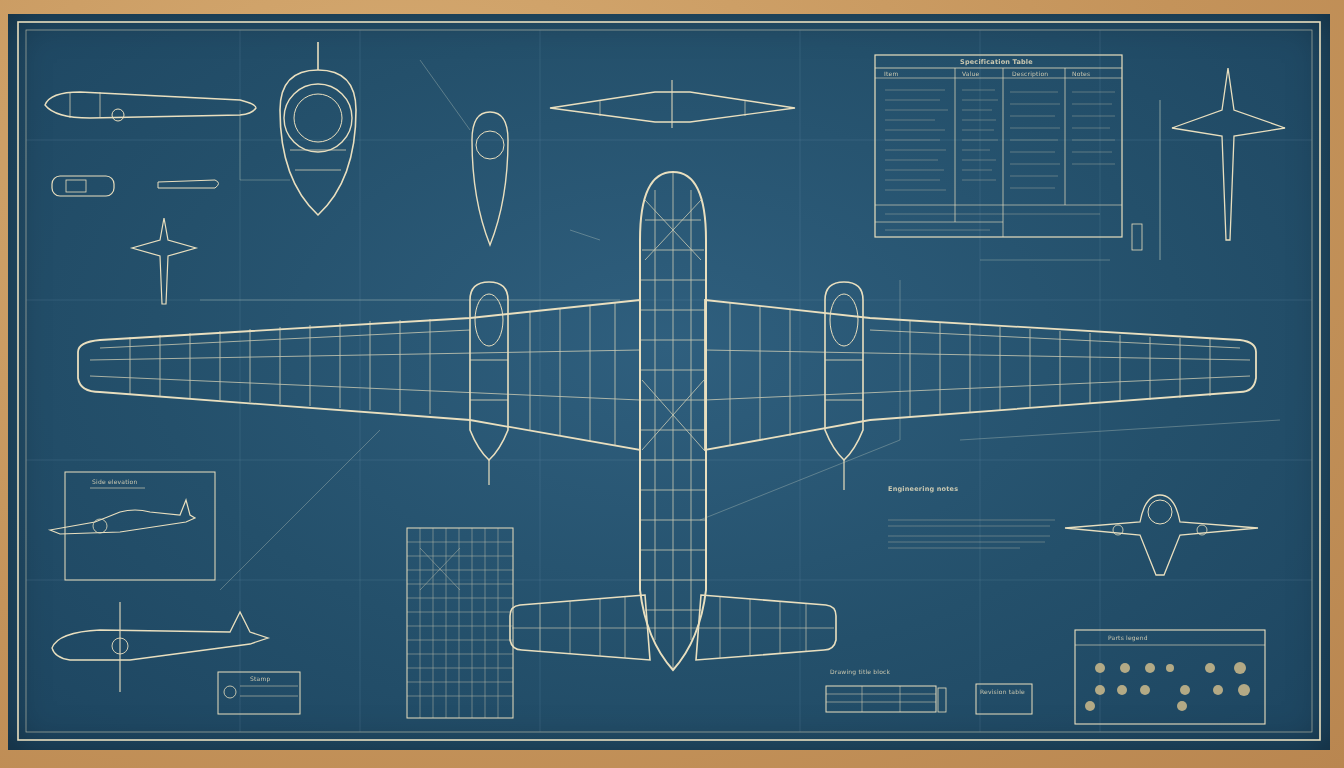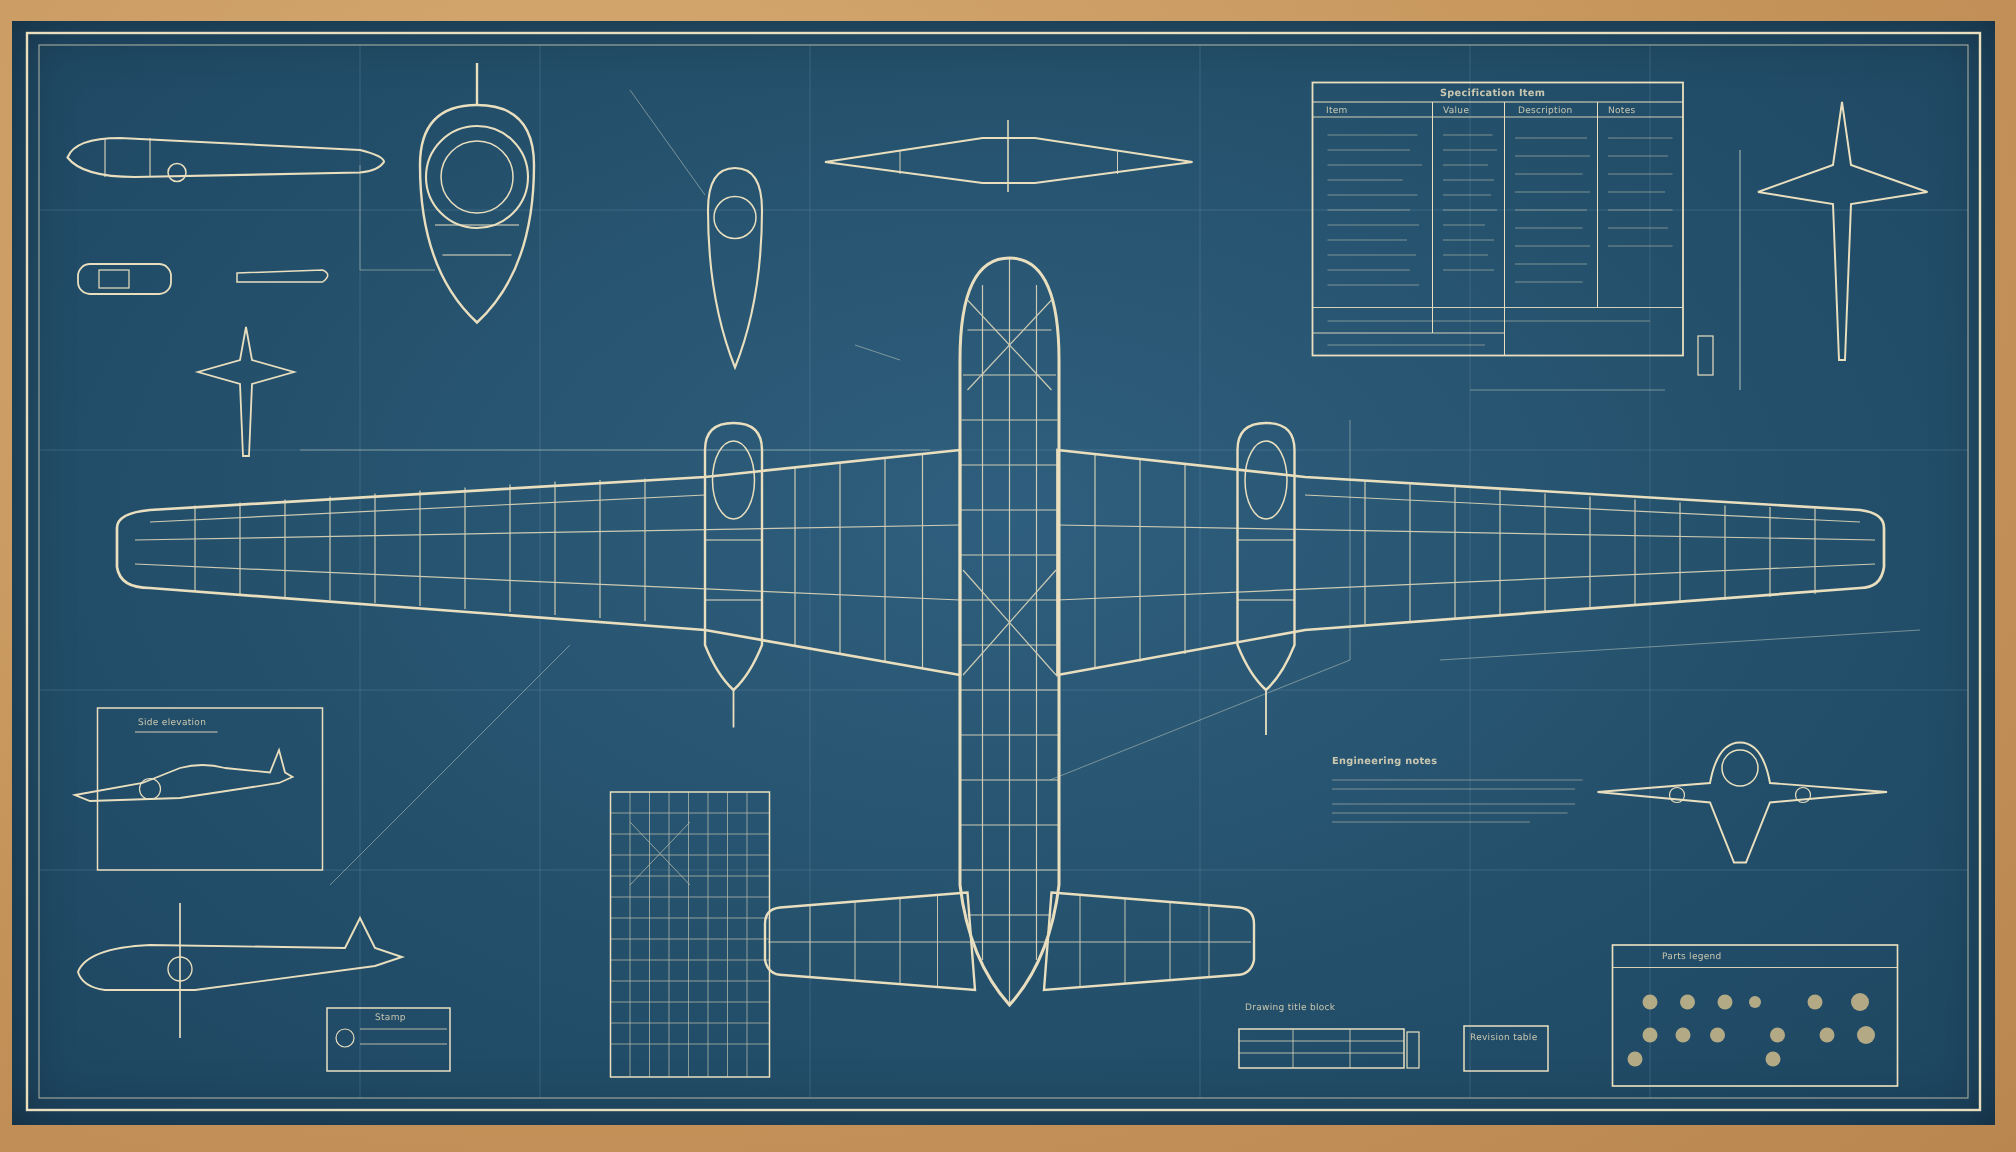--- a/index.html
+++ b/index.html
@@ -331,24 +331,24 @@
   </g>
 
   <g>
     <rect x="218" y="672" width="82" height="42" class="ln" stroke-width="1"></rect>
     <circle cx="230" cy="692" r="6" class="ln" stroke-width="0.8"></circle>
     <line x1="240" y1="686" x2="298" y2="686" class="ln" stroke-width="0.5"></line>
     <line x1="240" y1="696" x2="298" y2="696" class="ln" stroke-width="0.5"></line>
   </g>
 </svg>
 
-<div class="label tbl-title" style="left:960px;top:58px;">Specification Item</div>
+<div class="label tbl-title" style="left:960px;top:58px;">Specification Table</div>
 <div class="label" style="left:884px;top:70px;">Item</div>
 <div class="label" style="left:962px;top:70px;">Value</div>
 <div class="label" style="left:1012px;top:70px;">Description</div>
 <div class="label" style="left:1072px;top:70px;">Notes</div>
 
-<div class="label tbl-title" style="left:888px;top:503px;">Engineering notes</div>
+<div class="label tbl-title" style="left:888px;top:485px;">Engineering notes</div>
 <div class="label" style="left:1108px;top:634px;">Parts legend</div>
 <div class="label" style="left:830px;top:668px;">Drawing title block</div>
 <div class="label" style="left:980px;top:688px;">Revision table</div>
 <div class="label" style="left:250px;top:675px;">Stamp</div>
 <div class="label" style="left:92px;top:478px;">Side elevation</div>
 
 </body></html>

